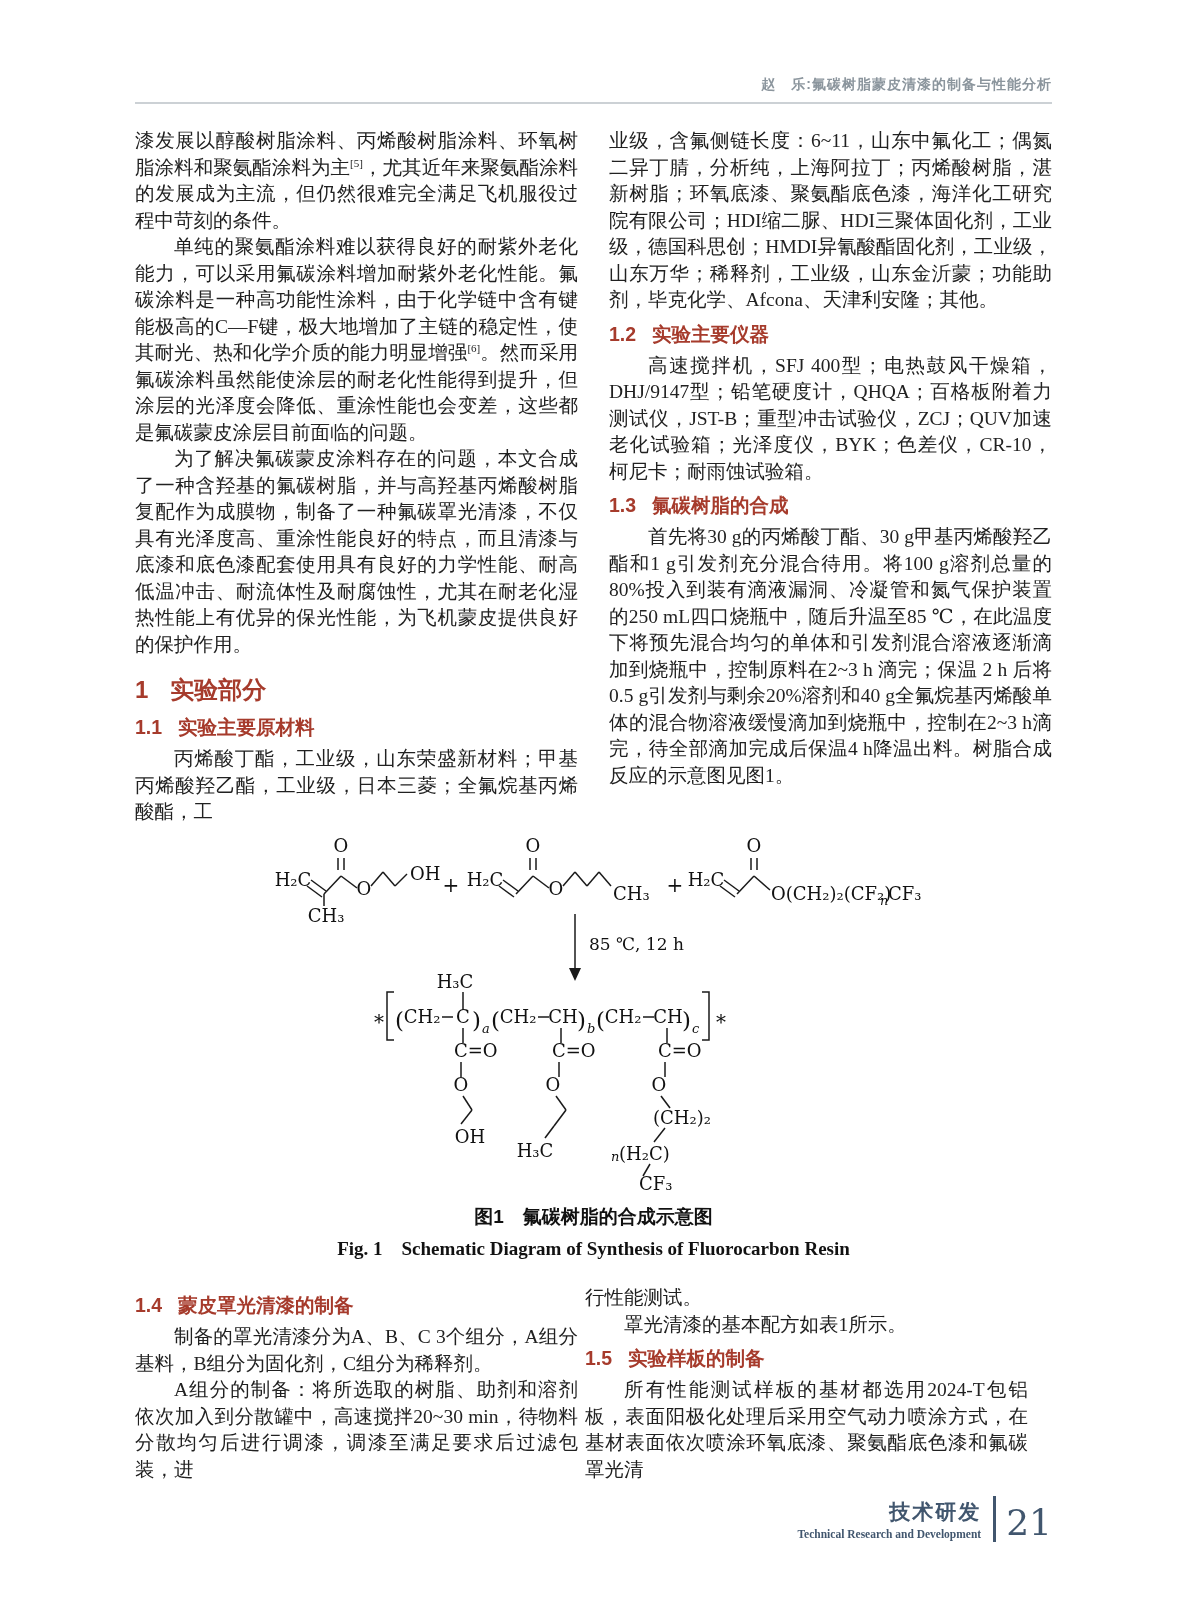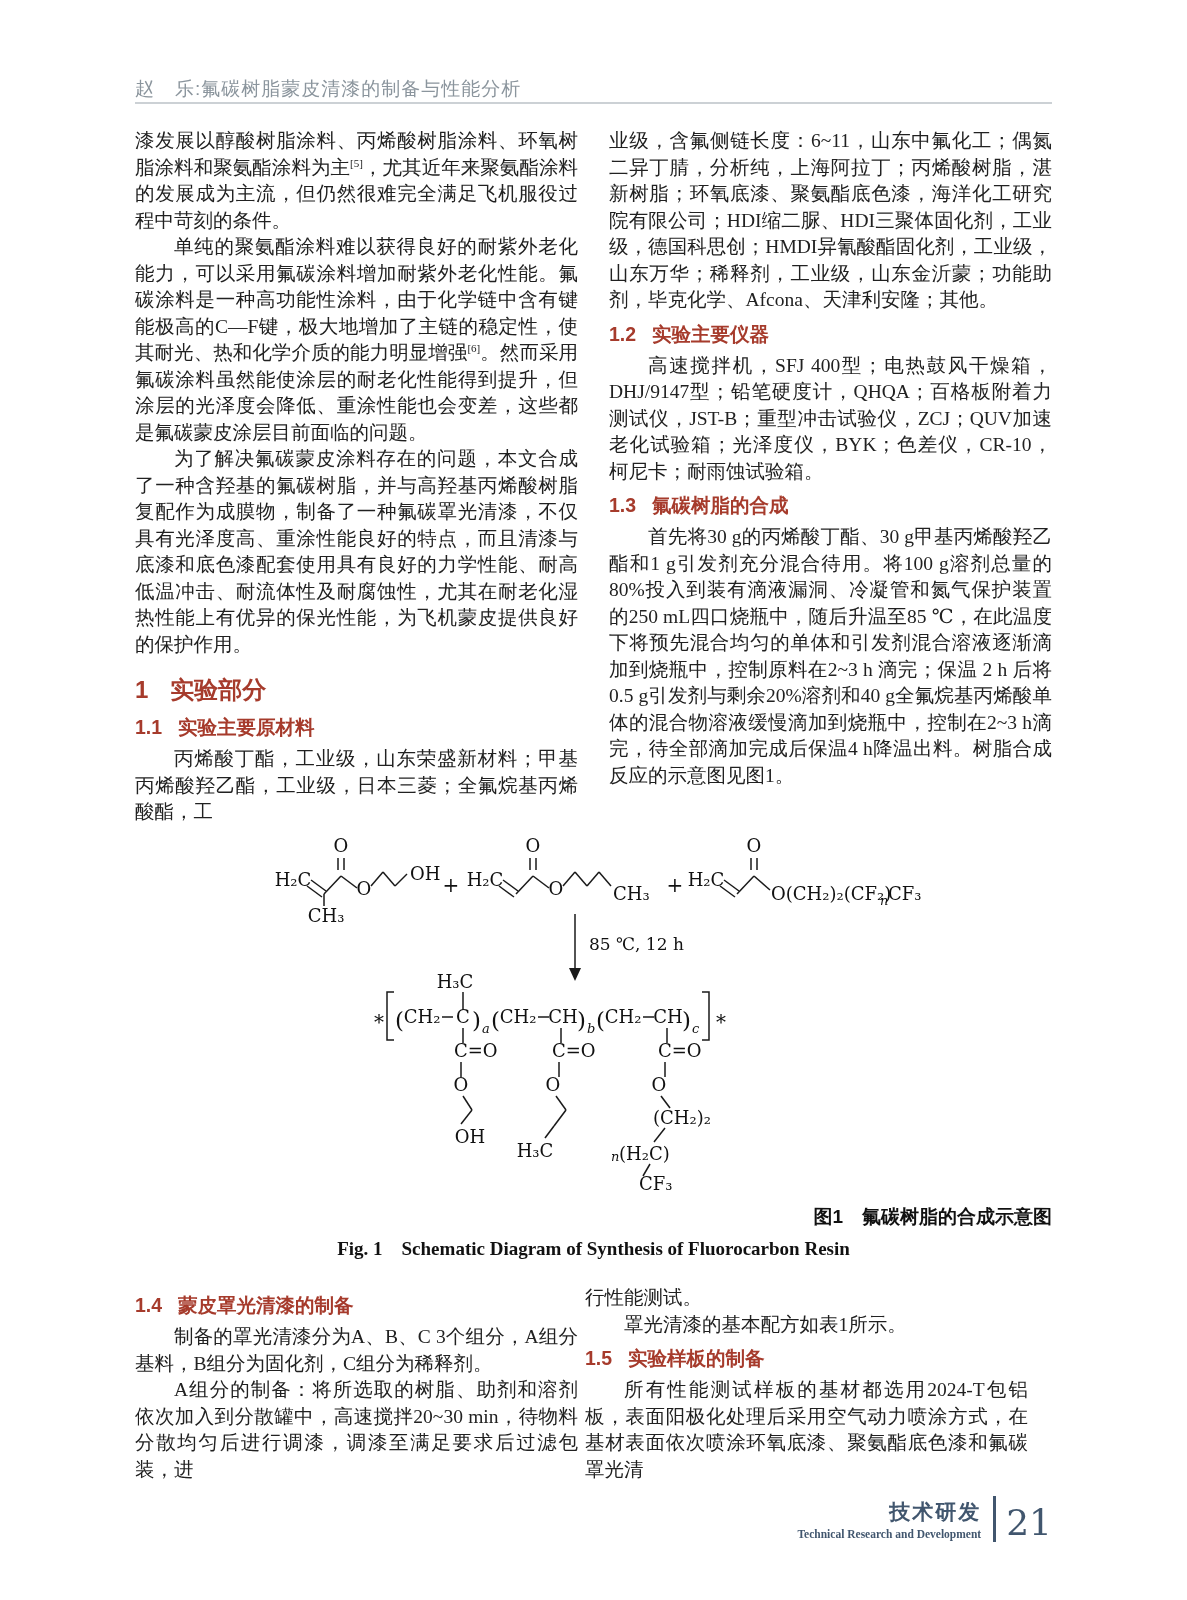--- a/index.html
+++ b/index.html
@@ -1,21 +1,21 @@
 <!DOCTYPE html>
 <html><head>
 <meta charset="utf-8">
 <style>
   html,body{margin:0;padding:0;background:#e8e8e8;}
   .page{position:relative;width:1187px;height:1600px;background:#ffffff;margin:0 auto;
         font-family:"Liberation Serif","DejaVu Serif",serif;color:#212121;overflow:hidden;}
   
-  .running-head{position:absolute;left:135px;width:917px;top:76px;
-        font-size:19px;color:#8b959d;letter-spacing:1px;
-        font-family:"Liberation Sans","DejaVu Sans",sans-serif;}
+  .running-head{position:absolute;left:135px;width:917px;top:76px;text-align:right;
+        font-size:14px;color:#8b959d;letter-spacing:1px;
+        font-family:"Liberation Sans","DejaVu Sans",sans-serif;font-weight:bold;}
   .head-rule{position:absolute;left:135px;width:917px;top:102px;border-top:2px solid #ccd1d5;}
   
   .col{position:absolute;width:443px;top:128px;}
   .col-left{left:135px;}
   .col-right{left:609px;}
   .bcol{position:absolute;width:443px;top:1285px;}
   .bcol-left{left:135px;}
   .bcol-right{left:585px;}
   p.body{margin:0;font-size:19.5px;line-height:26.5px;text-align:justify;}
   p.indent{text-indent:2em;}
@@ -23,21 +23,21 @@
   h1.sec{margin:17px 0 9px 0;font-size:24px;line-height:30px;color:#a63b2c;
         font-family:"Liberation Sans","DejaVu Sans",sans-serif;font-weight:bold;}
   h1.sec .num{margin-right:22px;}
   h2.sec{margin:7px 0 6px 0;font-size:19.5px;line-height:26px;color:#a63b2c;
         font-family:"Liberation Sans","DejaVu Sans",sans-serif;font-weight:bold;}
   h2.sec .num{margin-right:16px;}
   
   .figure{position:absolute;left:135px;top:828px;width:917px;}
   .figure svg{display:block;margin-left:88px;}
   .fig-svg-text{font-family:"DejaVu Serif","Liberation Serif",serif;}
-  .cap-zh{margin:8px 0 0 0;text-align:right;font-size:19px;font-weight:bold;
+  .cap-zh{margin:8px 0 0 0;text-align:center;font-size:19px;font-weight:bold;
         font-family:"Liberation Sans","DejaVu Sans",sans-serif;color:#111;}
   .cap-en{margin:6px 0 0 0;text-align:center;font-size:19px;font-weight:bold;
         font-family:"Liberation Serif","DejaVu Serif",serif;color:#111;}
   
   .footer{position:absolute;top:1494px;right:135px;display:flex;align-items:center;}
   .f-txt{text-align:right;color:#41566e;}
   .f-zh{font-size:21px;font-weight:bold;letter-spacing:2px;
         font-family:"Liberation Sans","DejaVu Sans",sans-serif;}
   .f-en{font-size:11.5px;font-family:"Liberation Serif","DejaVu Serif",serif;font-weight:bold;margin-top:2px;}
   .f-bar{width:3px;height:46px;background:#41566e;margin:0 10px 0 12px;}

